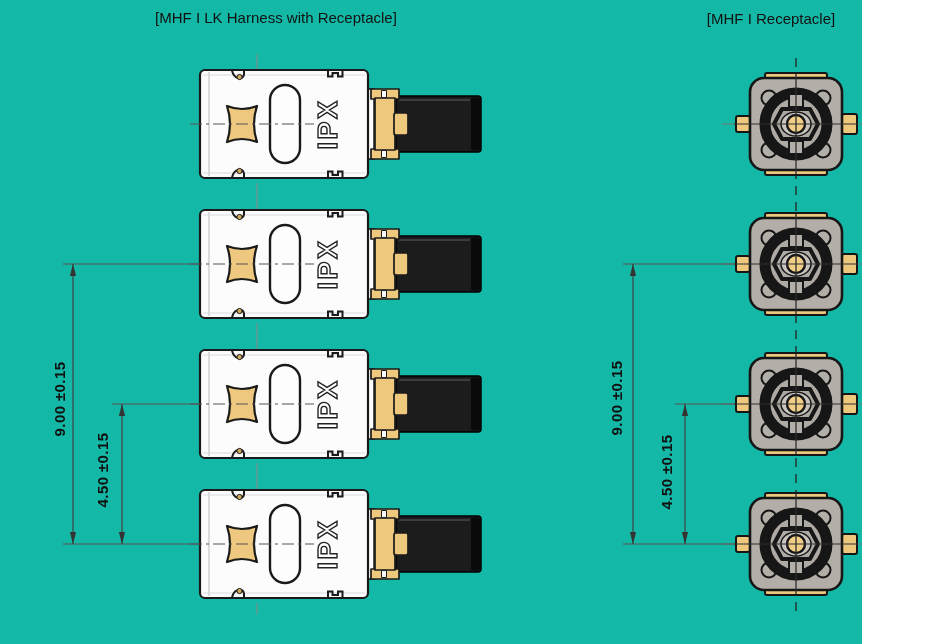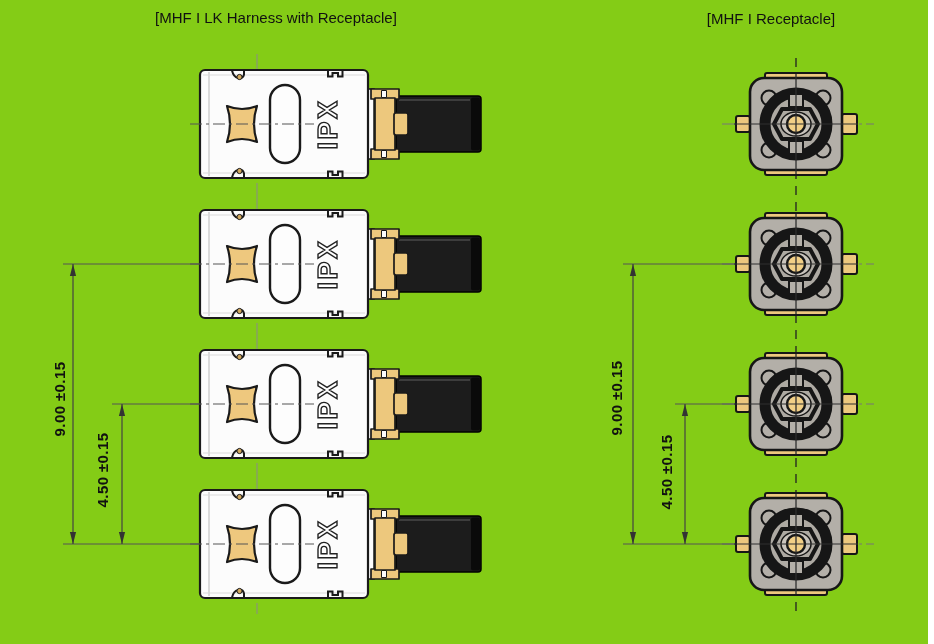--- a/index.html
+++ b/index.html
@@ -1,19 +1,19 @@
 <!DOCTYPE html>
 <html><head>
 <meta charset="utf-8">
 <style>
   html,body{margin:0;padding:0;background:#fff;}
   .stage{
     position:relative;
-    width:928px;height:644px;
-    background:#84cc16;
+    width:862px;height:644px;
+    background:#14b8a6;
     overflow:hidden;
     font-family:"Liberation Sans",sans-serif;
   }
   .stage svg{position:absolute;left:0;top:0;}
   .title{
     position:absolute;
     transform:translateX(-50%);
     font:15px "Liberation Sans",sans-serif;
     color:#111;
     white-space:nowrap;

